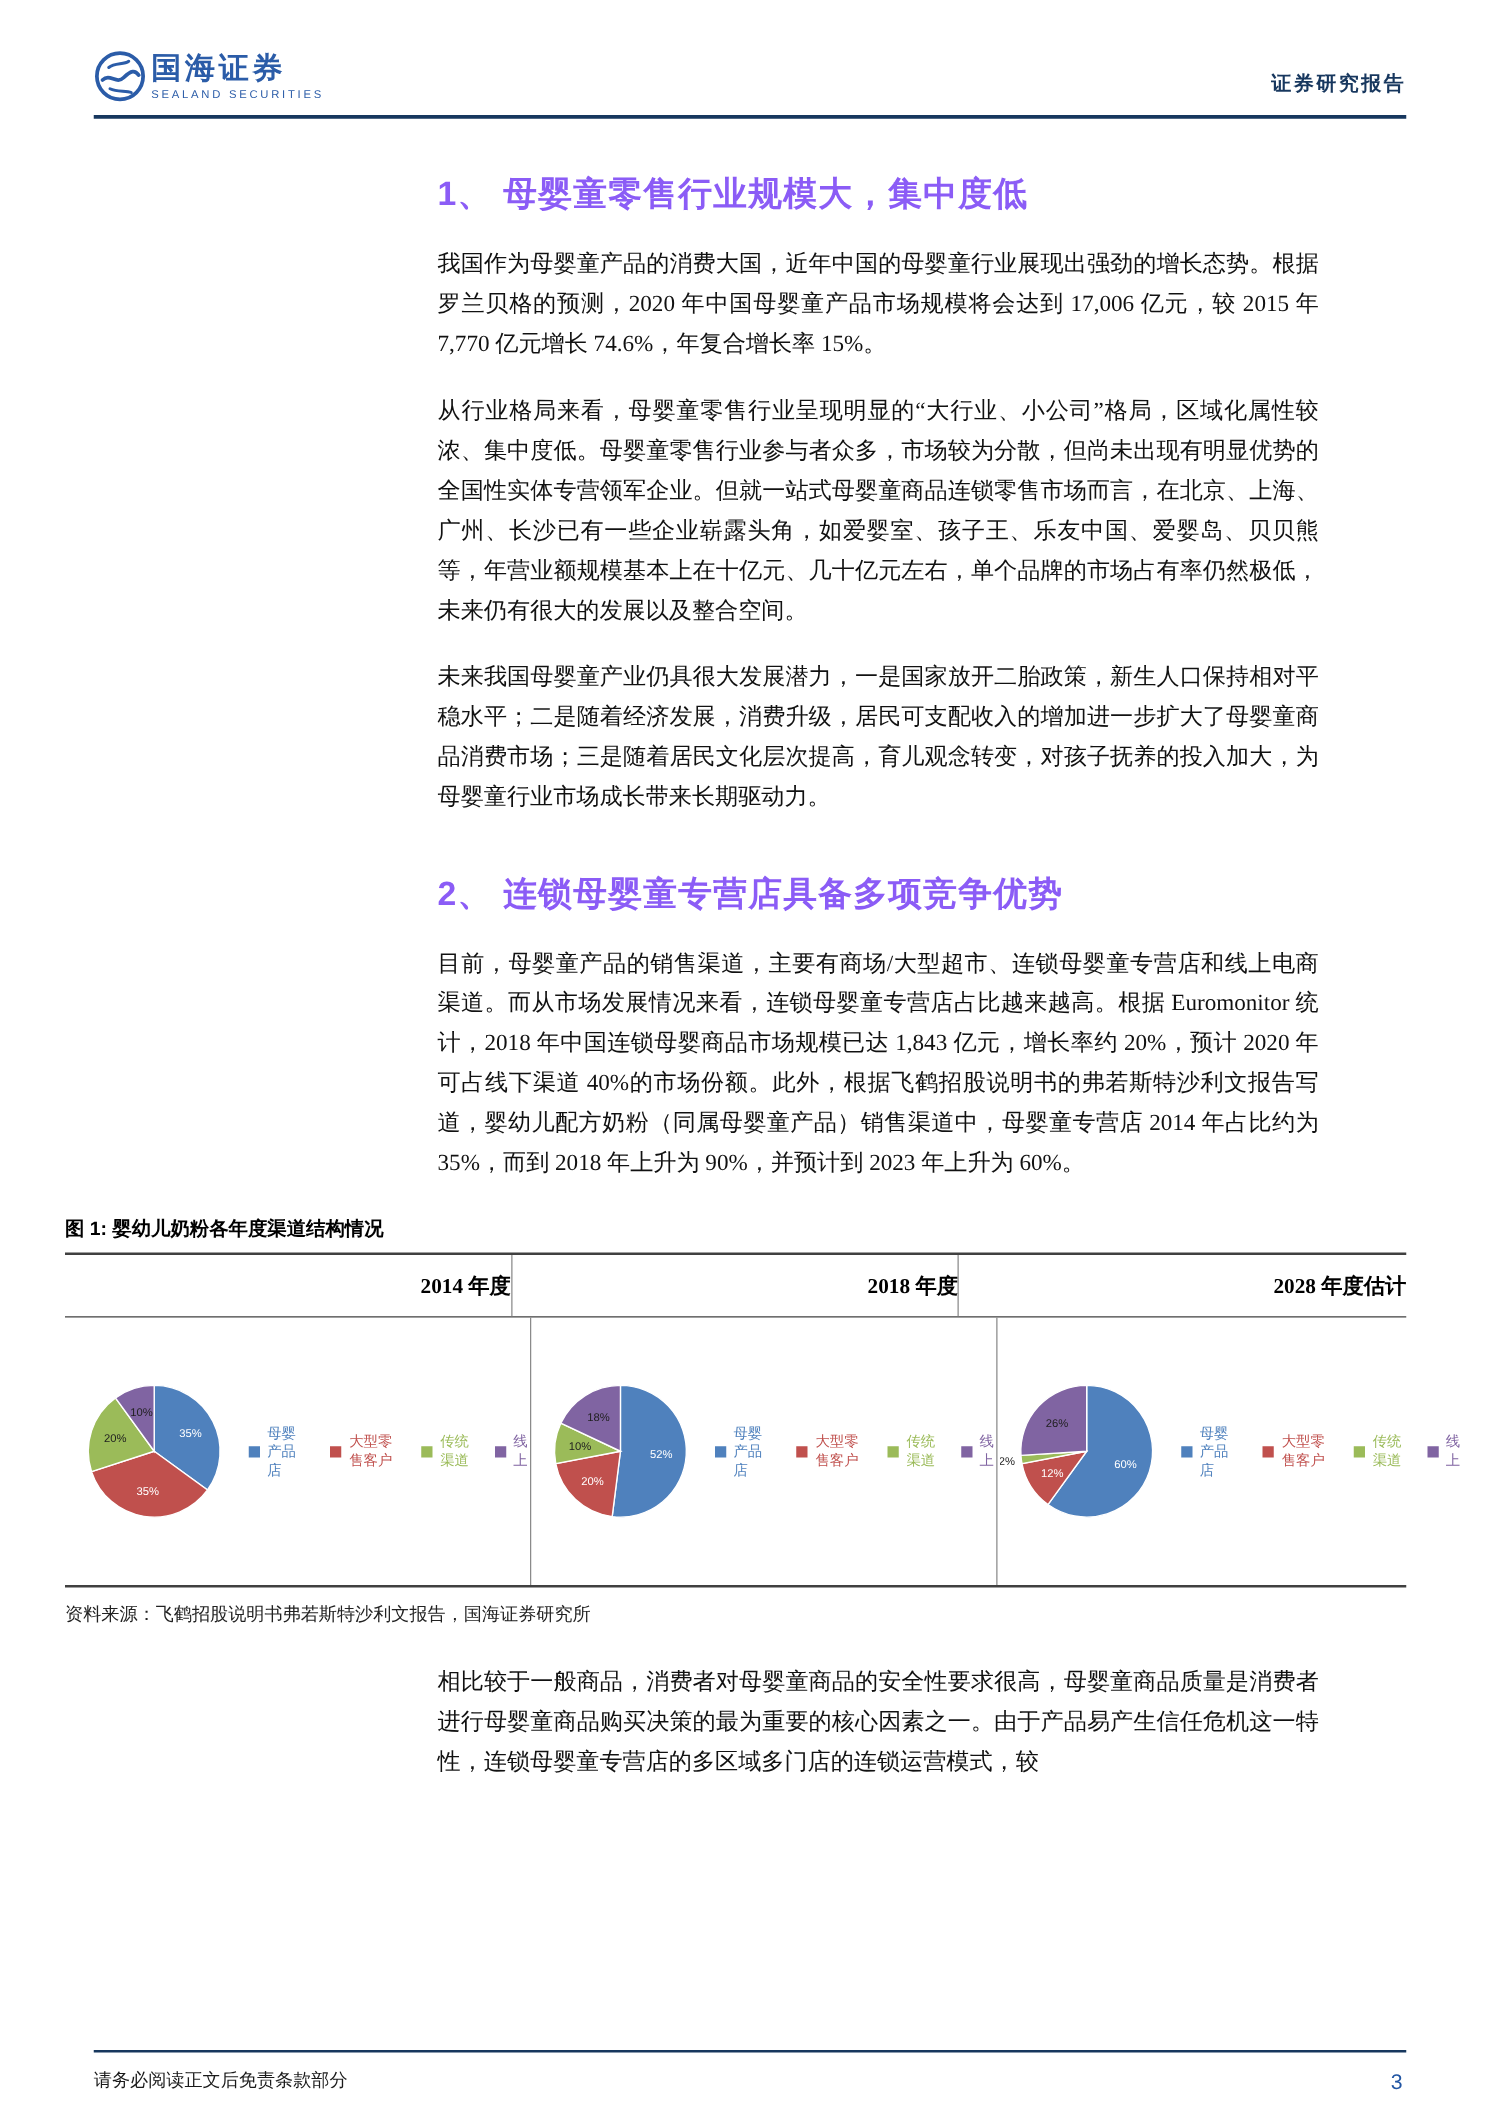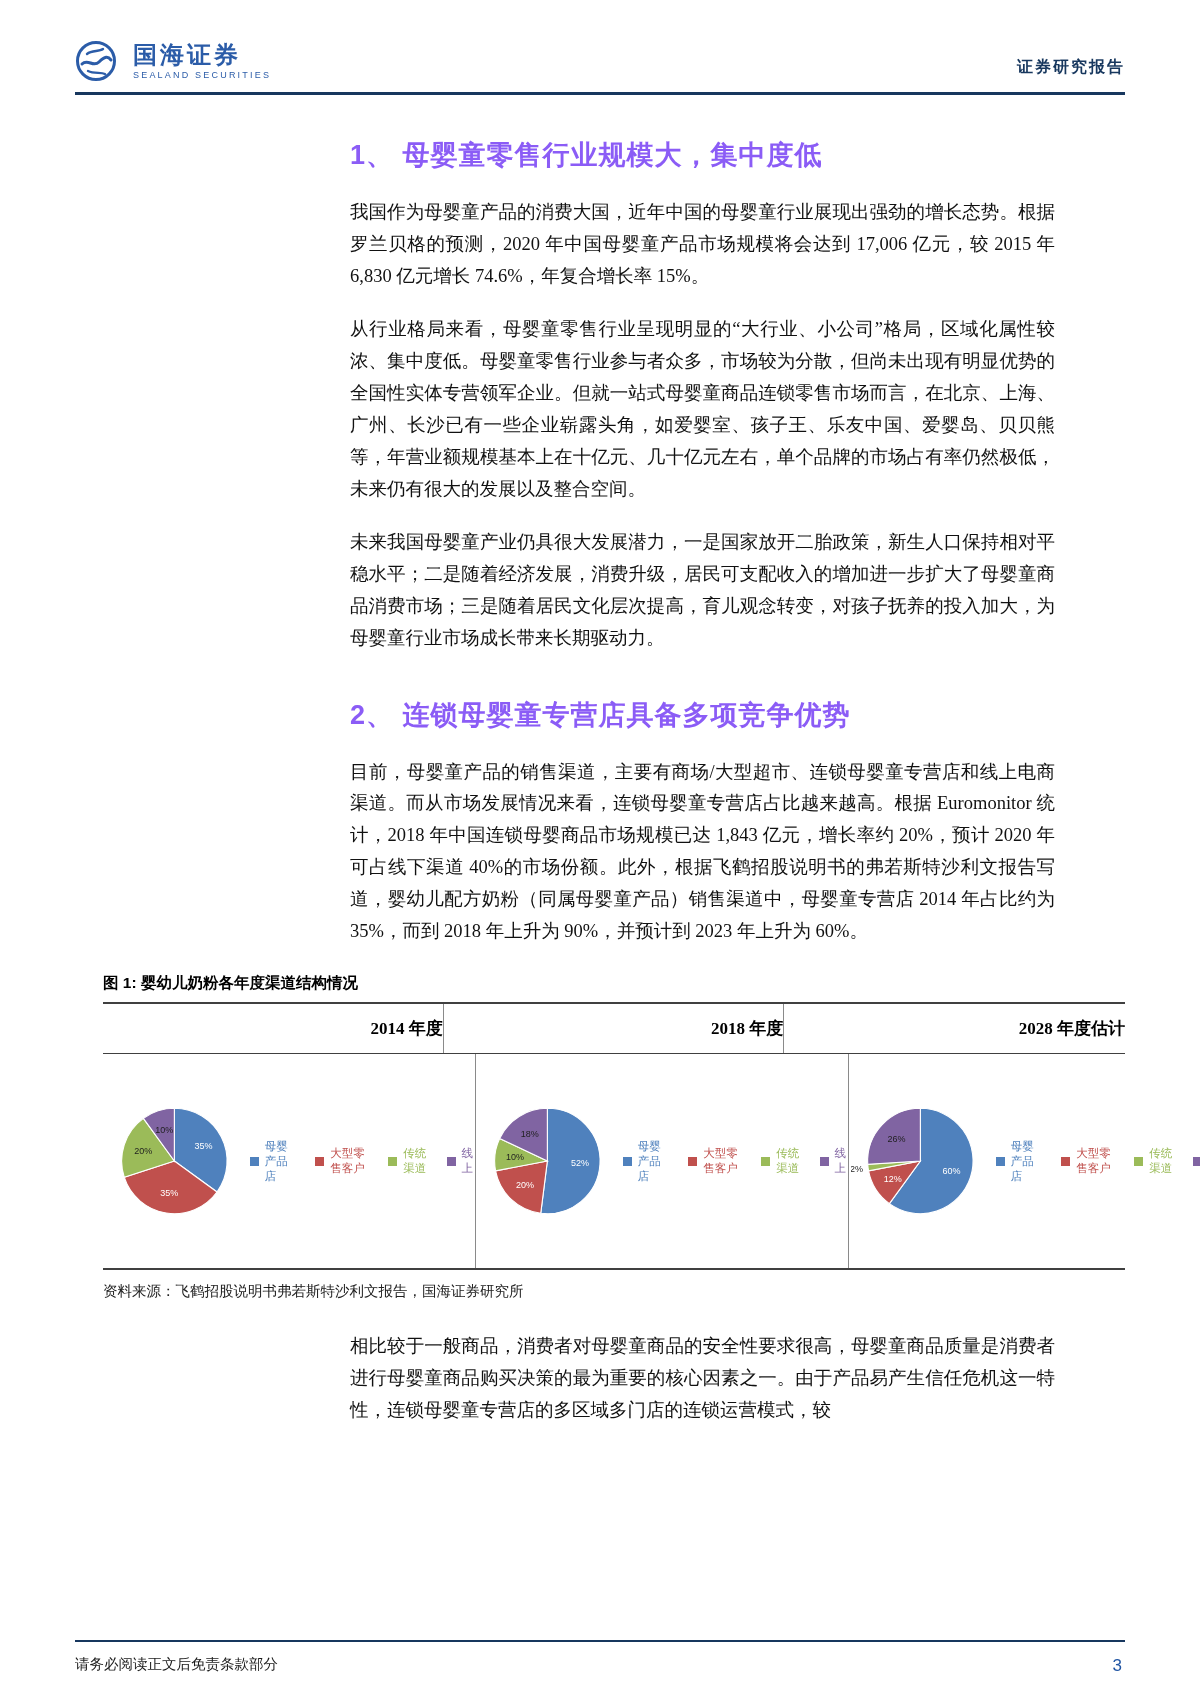--- a/index.html
+++ b/index.html
@@ -12,21 +12,21 @@
     font-family:"Liberation Serif","DejaVu Serif",serif;
     color:#141414;
     overflow:hidden;
   }
 
   
   .page-header {
     display:flex; justify-content:space-between; align-items:flex-end;
     padding:40px 75px 10px 75px;
   }
-  .brand { display:flex; align-items:center; gap:16px; }
+  .brand { display:flex; align-items:center; gap:4px; }
   .brand-icon svg { display:block; }
   .brand-text { display:flex; flex-direction:column; line-height:1; }
   .brand-cn {
     font-family:"Liberation Sans","DejaVu Sans",sans-serif;
     font-size:24px; font-weight:bold; color:#2B5CA8; letter-spacing:3px;
   }
   .brand-en {
     font-family:"Liberation Sans","DejaVu Sans",sans-serif;
     font-size:9px; color:#2B5CA8; letter-spacing:2.2px; margin-top:4px;
   }
@@ -45,21 +45,21 @@
     letter-spacing:1px;
     margin:42px 0 24px 0;
   }
   .body-para {
     font-size:18.5px; line-height:1.72; text-align:justify;
     margin-bottom:22px;
     color:#111;
   }
 
   
-  .figure { margin:26px 75px 0 103px; }
+  .figure { margin:26px 75px 0 52px; }
   .figure-caption {
     font-family:"Liberation Sans","DejaVu Sans",sans-serif;
     font-size:15.5px; font-weight:bold; color:#000;
     margin-bottom:8px;
   }
   .chart-table { border-top:2px solid #404040; border-bottom:2px solid #404040; }
   .chart-header-row {
     display:grid; grid-template-columns:1fr 1fr 1fr;
     border-bottom:1.5px solid #404040;
   }
@@ -127,21 +127,21 @@
         <span class="brand-en">SEALAND SECURITIES</span>
       </span>
     </div>
     <div class="report-type">证券研究报告</div>
   </header>
   <div class="header-rule"></div>
 
   <main>
     <div class="content">
       <h2 class="section-heading">1、 母婴童零售行业规模大，集中度低</h2>
-      <p class="body-para">我国作为母婴童产品的消费大国，近年中国的母婴童行业展现出强劲的增长态势。根据罗兰贝格的预测，2020 年中国母婴童产品市场规模将会达到 17,006 亿元，较 2015 年 6,830 亿元增长 74.6%，年复合增长率 15%。</p>
+      <p class="body-para">我国作为母婴童产品的消费大国，近年中国的母婴童行业展现出强劲的增长态势。根据罗兰贝格的预测，2020 年中国母婴童产品市场规模将会达到 17,006 亿元，较 2015 年 7,770 亿元增长 74.6%，年复合增长率 15%。</p>
       <p class="body-para">从行业格局来看，母婴童零售行业呈现明显的“大行业、小公司”格局，区域化属性较浓、集中度低。母婴童零售行业参与者众多，市场较为分散，但尚未出现有明显优势的全国性实体专营领军企业。但就一站式母婴童商品连锁零售市场而言，在北京、上海、广州、长沙已有一些企业崭露头角，如爱婴室、孩子王、乐友中国、爱婴岛、贝贝熊等，年营业额规模基本上在十亿元、几十亿元左右，单个品牌的市场占有率仍然极低，未来仍有很大的发展以及整合空间。</p>
       <p class="body-para">未来我国母婴童产业仍具很大发展潜力，一是国家放开二胎政策，新生人口保持相对平稳水平；二是随着经济发展，消费升级，居民可支配收入的增加进一步扩大了母婴童商品消费市场；三是随着居民文化层次提高，育儿观念转变，对孩子抚养的投入加大，为母婴童行业市场成长带来长期驱动力。</p>
 
       <h2 class="section-heading">2、 连锁母婴童专营店具备多项竞争优势</h2>
       <p class="body-para">目前，母婴童产品的销售渠道，主要有商场/大型超市、连锁母婴童专营店和线上电商渠道。而从市场发展情况来看，连锁母婴童专营店占比越来越高。根据 Euromonitor 统计，2018 年中国连锁母婴商品市场规模已达 1,843 亿元，增长率约 20%，预计 2020 年可占线下渠道 40%的市场份额。此外，根据飞鹤招股说明书的弗若斯特沙利文报告写道，婴幼儿配方奶粉（同属母婴童产品）销售渠道中，母婴童专营店 2014 年占比约为 35%，而到 2018 年上升为 90%，并预计到 2023 年上升为 60%。</p>
     </div>
 
     <figure class="figure">
       <figcaption class="figure-caption">图 1: 婴幼儿奶粉各年度渠道结构情况</figcaption>
       <div class="chart-table">

